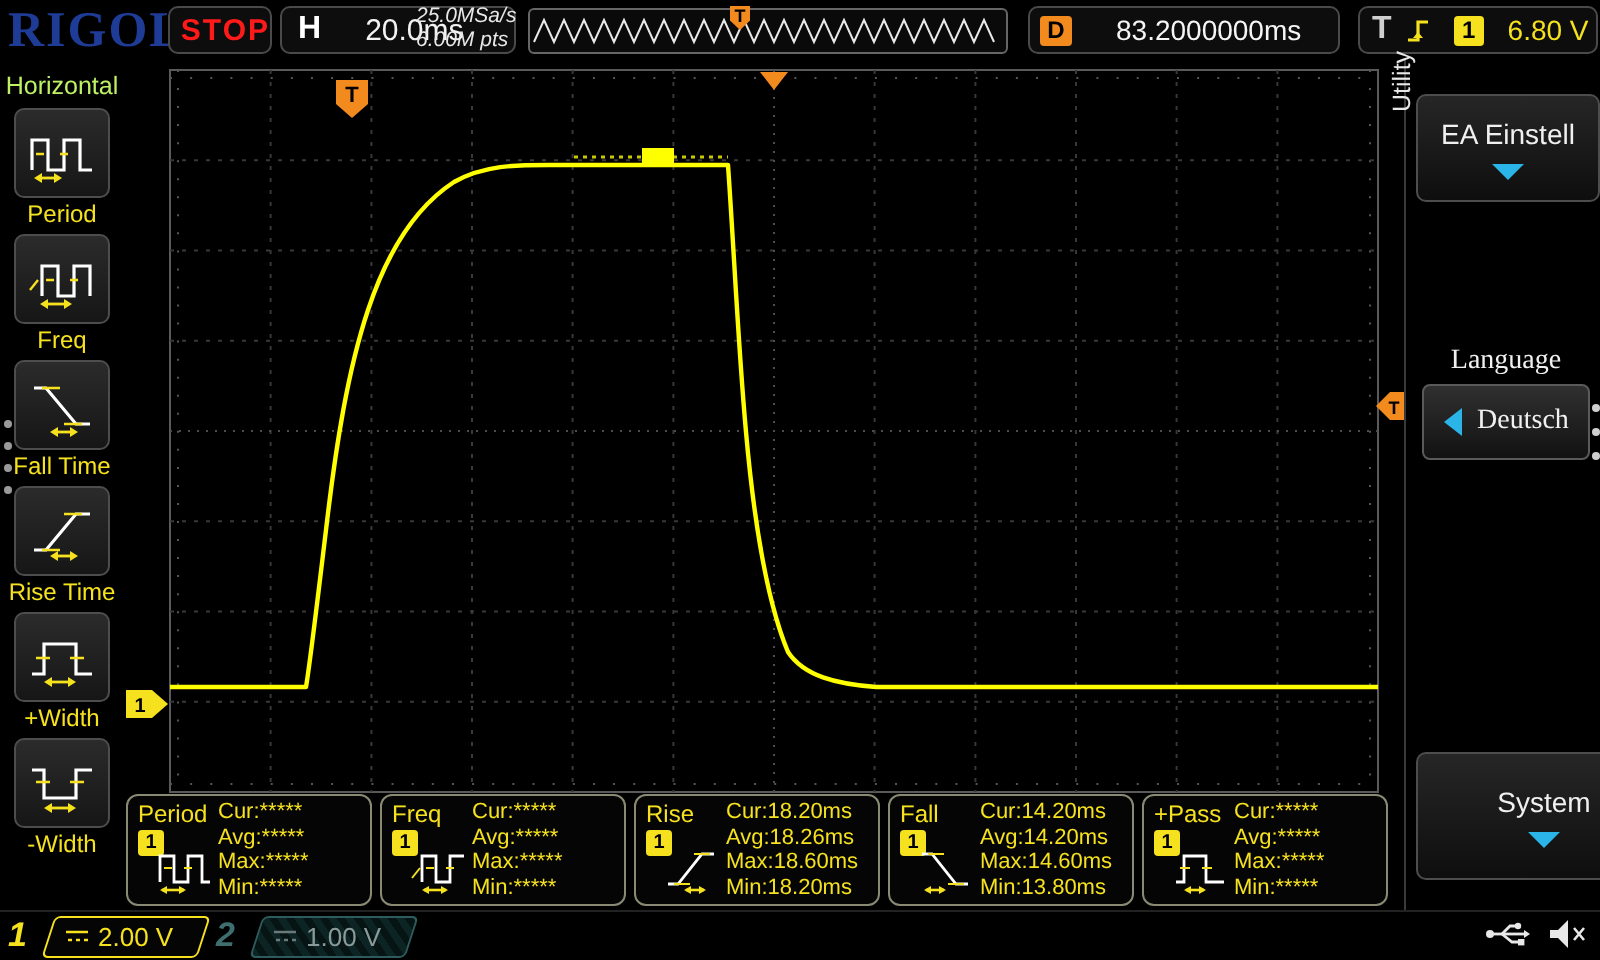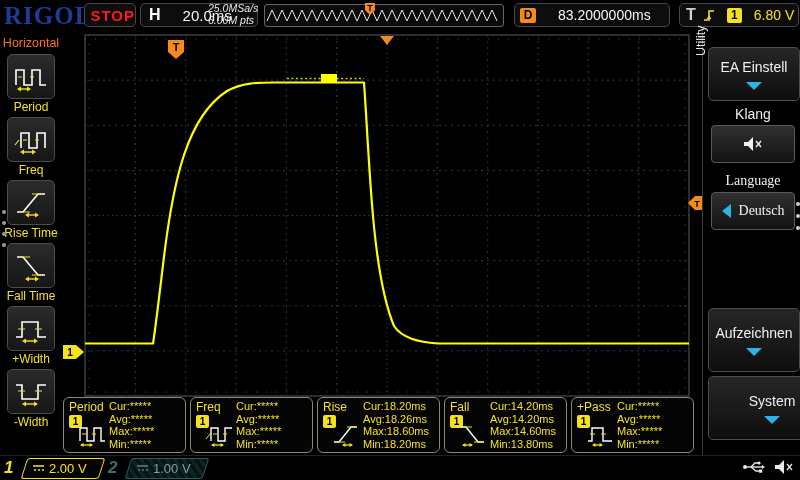--- a/index.html
+++ b/index.html
@@ -31,21 +31,21 @@
           font-weight:bold;font-size:12px;text-align:center;line-height:15px;margin-left:5px;}
   .dval{color:#f5f5f5;font-size:14px;margin-left:22px;}
   .tbox2{left:679px;width:118px;}
   .tletter{color:#cfcfcf;font-weight:bold;font-size:16px;margin-left:6px;}
   .badge1{width:15px;height:15px;background:#f5e11e;color:#000;border-radius:2px;
           font-weight:bold;font-size:12px;text-align:center;line-height:15px;margin-left:9px;}
   .tlevel{color:#f5e11e;font-size:14px;margin-left:12px;}
 
   
   .lsb{left:0;top:30px;width:62px;height:425px;background:#000;}
-  .lsb-title{width:62px;text-align:center;color:#f97316;font-size:12.5px;margin:6px 0 4px 0;}
+  .lsb-title{width:62px;text-align:center;color:#bef264;font-size:12.5px;margin:6px 0 4px 0;}
   .mitem{width:62px;text-align:center;margin-bottom:3px;}
   .mbtn{width:46px;height:43px;margin:0 auto;background:linear-gradient(#2b2b2b,#161616);
         border:1px solid #4d4d4d;border-radius:5px;display:flex;align-items:center;justify-content:center;}
   .mlabel{color:#f5e11e;font-size:12px;margin-top:1px;}
   .ldots{left:2px;top:180px;display:flex;flex-direction:column;gap:7px;}
   .ldots i{width:4px;height:4px;border-radius:50%;background:#9a9a9a;display:block;}
 
   
   .rsb{left:702px;top:30px;width:98px;height:425px;background:#000;border-left:1px solid #3a3a3a;}
   .utility{left:-9px;top:26px;color:#e8e8e8;font-size:12.5px;transform:rotate(-90deg);
@@ -159,39 +159,39 @@
         <path d="M7 27 l4 -2.5 v5 z M23 27 l-4 -2.5 v5 z" fill="#f5e11e"></path>
         <path d="M10 15 h4 M22 15 h4" stroke="#f5e11e" stroke-width="1.2"></path>
       </svg>
     </div>
     <div class="mlabel">Freq</div>
   </div>
 
   <div class="mitem">
     <div class="mbtn">
       <svg width="36" height="32" viewBox="0 0 36 30">
+        <path d="M4 6 H10 L25 24 H32" fill="none" stroke="#fff" stroke-width="1.6"></path>
+        <path d="M8 6 h9 M19 24 h9" stroke="#f5e11e" stroke-width="1.2"></path>
+        <path d="M14 28 H24" stroke="#f5e11e" stroke-width="1.4"></path>
+        <path d="M12 28 l4 -2.5 v5 z M26 28 l-4 -2.5 v5 z" fill="#f5e11e"></path>
+      </svg>
+    </div>
+    <div class="mlabel">Fall Time</div>
+  </div>
+
+  <div class="mitem">
+    <div class="mbtn">
+      <svg width="36" height="32" viewBox="0 0 36 30">
         <path d="M4 24 H10 L25 6 H32" fill="none" stroke="#fff" stroke-width="1.6"></path>
         <path d="M8 24 h9 M19 6 h9" stroke="#f5e11e" stroke-width="1.2"></path>
         <path d="M14 27 H24" stroke="#f5e11e" stroke-width="1.4"></path>
         <path d="M12 27 l4 -2.5 v5 z M26 27 l-4 -2.5 v5 z" fill="#f5e11e"></path>
       </svg>
     </div>
     <div class="mlabel">Rise Time</div>
-  </div>
-
-  <div class="mitem">
-    <div class="mbtn">
-      <svg width="36" height="32" viewBox="0 0 36 30">
-        <path d="M4 6 H10 L25 24 H32" fill="none" stroke="#fff" stroke-width="1.6"></path>
-        <path d="M8 6 h9 M19 24 h9" stroke="#f5e11e" stroke-width="1.2"></path>
-        <path d="M14 28 H24" stroke="#f5e11e" stroke-width="1.4"></path>
-        <path d="M12 28 l4 -2.5 v5 z M26 28 l-4 -2.5 v5 z" fill="#f5e11e"></path>
-      </svg>
-    </div>
-    <div class="mlabel">Fall Time</div>
   </div>
 
   <div class="mitem">
     <div class="mbtn">
       <svg width="36" height="32" viewBox="0 0 36 30">
         <path d="M3 23 H9 V8 H25 V23 H33" fill="none" stroke="#fff" stroke-width="1.6"></path>
         <path d="M5 15 h7 M22 15 h7" stroke="#f5e11e" stroke-width="1.2"></path>
         <path d="M11 27 H23" stroke="#f5e11e" stroke-width="1.4"></path>
         <path d="M9 27 l4 -2.5 v5 z M25 27 l-4 -2.5 v5 z" fill="#f5e11e"></path>
       </svg>
@@ -377,43 +377,30 @@
 </div>
 
 <div class="abs rsb">
   <div class="abs utility">Utility</div>
 
   <div class="abs menu-btn" style="top:17px;height:52px;">
     <span class="menu-label">EA Einstell</span>
     <span class="tri-down"></span>
   </div>
 
-  <div class="abs" style="left:5px;top:76px;width:90px;text-align:center;">
-    <div class="menu-label" style="color:#f0f0f0;">Klang</div>
-    <div class="sub-btn" style="width:82px;height:36px;margin:3px auto 0;">
-      <svg width="22" height="18">
-        <polygon points="2,7 6,7 11,2 11,16 6,11 2,11" fill="#f0f0f0"></polygon>
-        <path d="M14 6 l5 6 M19 6 l-5 6" stroke="#f0f0f0" stroke-width="1.4"></path>
-      </svg>
-    </div>
-  </div>
 
   <div class="abs" style="left:5px;top:143px;width:90px;text-align:center;font-family:Liberation Serif, serif;">
     <div class="menu-label" style="color:#f0f0f0;">Language</div>
     <div class="sub-btn" style="width:82px;height:36px;margin:3px auto 0;">
       <span class="tri-left"></span>
       <span style="font-size:14px;">Deutsch</span>
     </div>
   </div>
 
 
-  <div class="abs menu-btn" style="top:278px;height:62px;">
-    <span class="menu-label">Aufzeichnen</span>
-    <span class="tri-down"></span>
-  </div>
 
   <div class="abs menu-btn" style="top:346px;height:62px;padding-left:18px;">
     <span class="menu-label">System</span>
     <span class="tri-down"></span>
   </div>
 
   <div class="abs rdots">
       <i></i>
       <i></i>
       <i></i>

